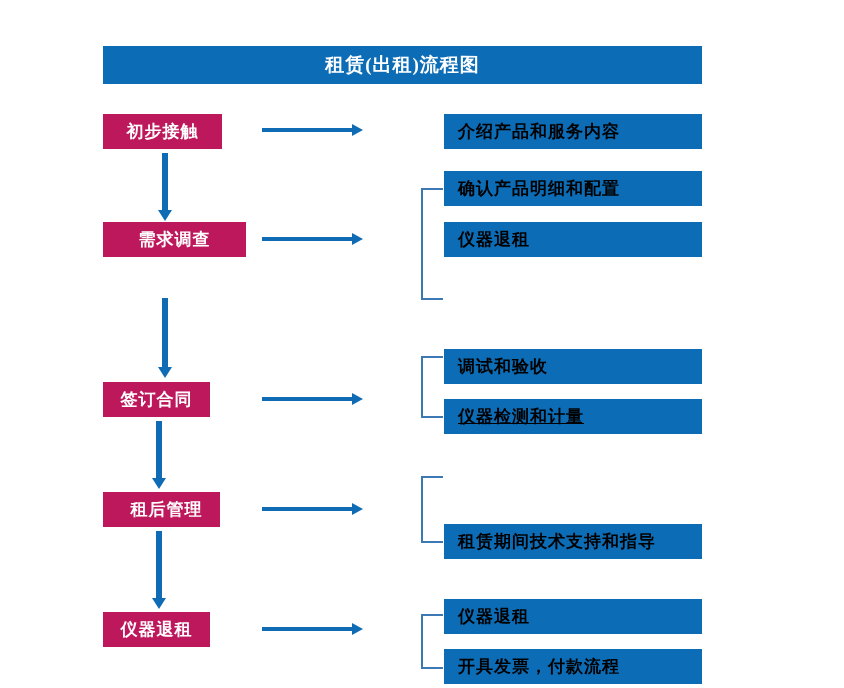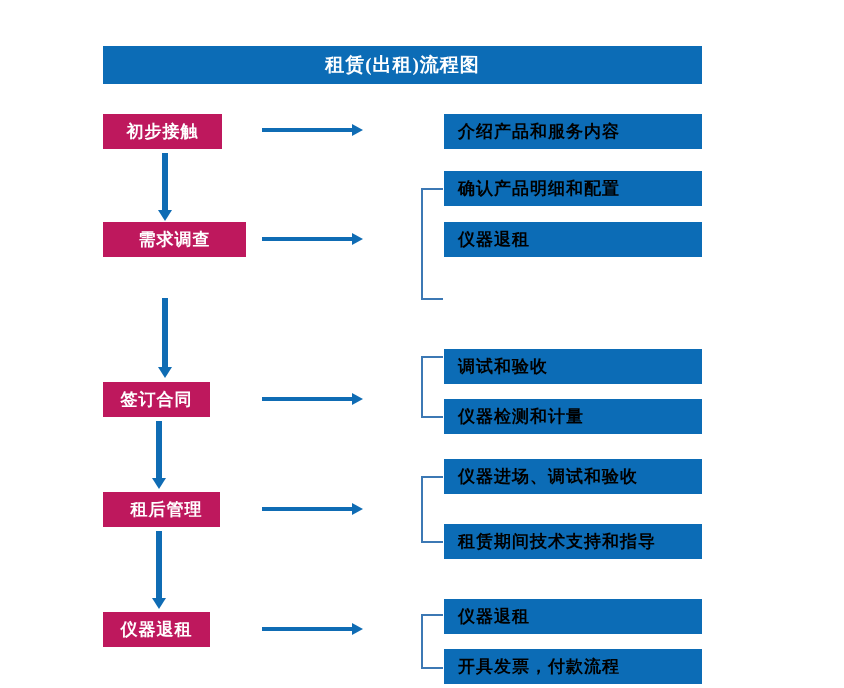--- a/index.html
+++ b/index.html
@@ -181,23 +181,22 @@
 
   <div class="detail-box" style="left:444px; top:78px; width:258px; height:35px;">介绍产品和服务内容</div>
 
   <div class="detail-box" style="left:444px; top:135px; width:258px; height:35px;">确认产品明细和配置</div>
 
   <div class="detail-box" style="left:444px; top:186px; width:258px; height:35px;">仪器退租</div>
 
 
   <div class="detail-box" style="left:444px; top:313px; width:258px; height:35px;">调试和验收</div>
 
-  <div class="detail-box" style="left:444px; top:363px; width:258px; height:35px;">仪器检测和计量</div>
-
-  <div class="detail-box" style="left:444px; top:423px; width:258px; height:35px;">仪器进场、调试和验收</div>
+  <div class="detail-box" style="left:444px; top:363px; width:258px; height:35px;text-decoration:underline;">仪器检测和计量</div>
+
 
   <div class="detail-box" style="left:444px; top:488px; width:258px; height:35px;">租赁期间技术支持和指导</div>
 
   <div class="detail-box" style="left:444px; top:563px; width:258px; height:35px;">仪器退租</div>
 
   <div class="detail-box" style="left:444px; top:613px; width:258px; height:35px;">开具发票，付款流程</div>
 
 </div>
 
 </body></html>

